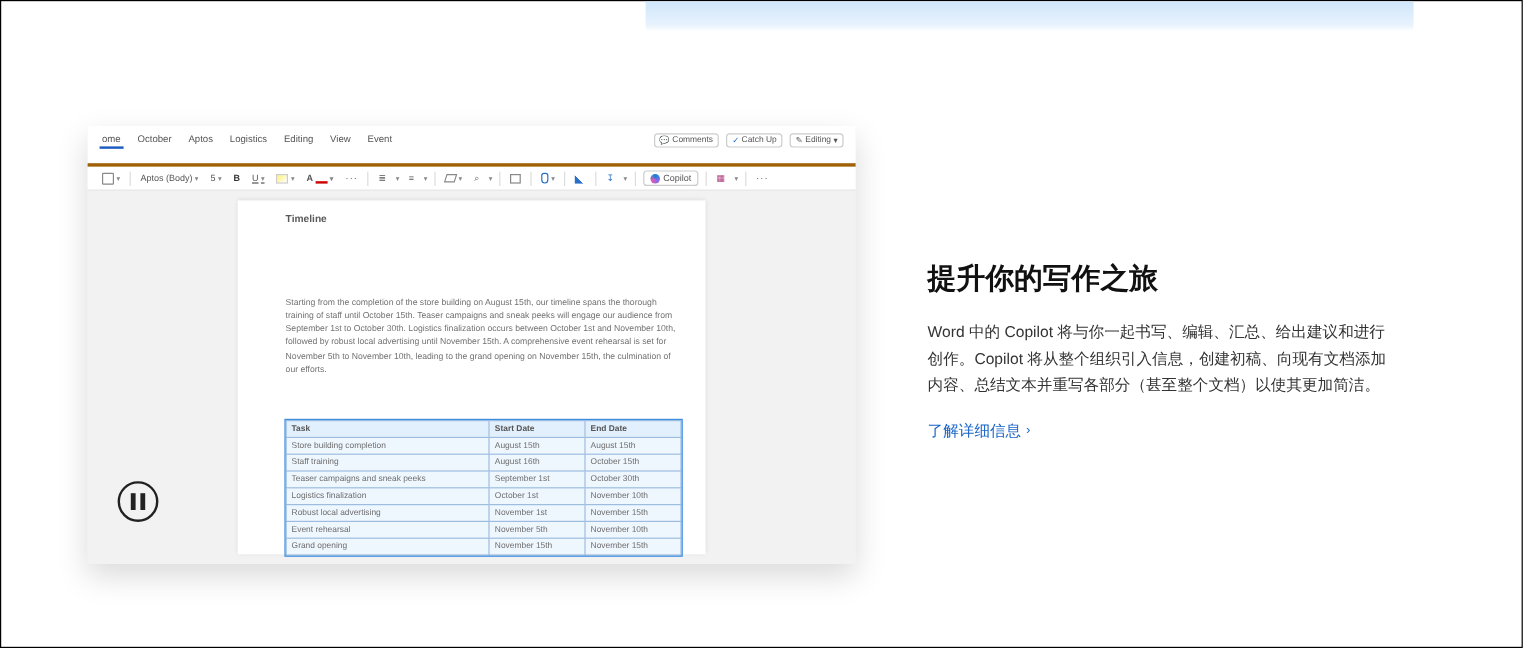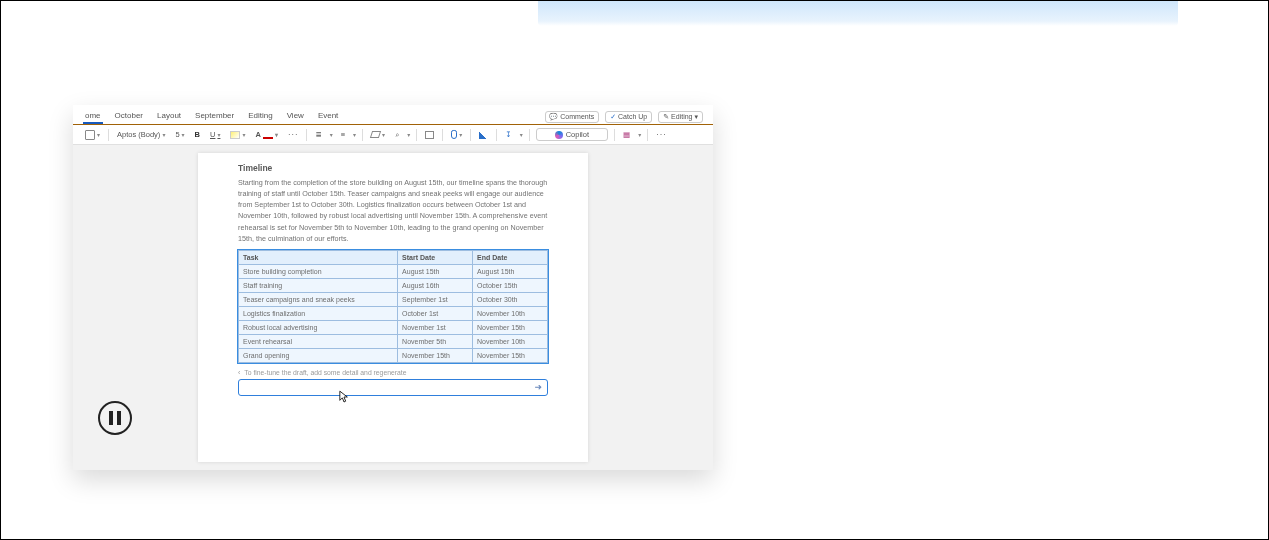--- a/index.html
+++ b/index.html
@@ -37,25 +37,25 @@
     border-radius: 2px;
     display: flex;
     flex-direction: column;
     position: relative;
     font-size: 8px;
     color: #666;
   }
   .menu-bar {
     display: flex;
     gap: 10px;
-    padding: 4px 10px 0 10px;
+    padding: 4px 10px 12px 10px;
     font-size: 8px;
     color: #555;
     background: #fff;
-    border-bottom: 1px solid #a16207;
+    border-bottom: 3px solid #a16207;
   }
   .menu-bar .tab {
     padding: 2px 2px;
     border-bottom: 2px solid transparent;
   }
   .menu-bar .tab.active { border-bottom-color: #185abd; }
   .menu-bar-right { margin-left: auto; display: flex; gap: 6px; align-items: center; }
   .menu-bar-right .pill {
     border: 1px solid #ccc;
     border-radius: 3px;
@@ -76,44 +76,45 @@
     color: #555;
   }
   .toolbar .sep { width:1px; height:12px; background:#ddd; }
   .toolbar .btn { display:flex; align-items:center; gap:2px; padding:1px 2px; }
   .toolbar .chev { font-size:6px; color:#888; }
   .toolbar .bold { font-weight:700; color:#333;}
   .toolbar .und { text-decoration: underline;}
   .toolbar .color-a { position:relative; font-weight:600;}
   .toolbar .highlight-sw { width:10px; height:8px; background:linear-gradient(135deg,#fff176,#fff); border:1px solid #ccc;}
   .toolbar .textcolor-sw { width:10px; height:2px; background:#c00; display:inline-block; position:relative; top:3px;}
-  .toolbar .copilot-btn { border:1px solid #ccc; border-radius:3px; padding:1px 18px; display:flex; align-items:center; gap:3px;}
+  .toolbar .copilot-btn { border:1px solid #ccc; border-radius:3px; padding:1px 5px; display:flex; align-items:center; gap:3px;}
   .toolbar .copilot-ic { width:8px; height:8px; border-radius:50%; background:conic-gradient(#0b88d9,#7e6bf0,#e05ab5,#0b88d9);}
   .toolbar .dots { letter-spacing:1px; }
   .toolbar .clipboard-ic { width:10px; height:10px; border:1px solid #888; border-radius:1px; position:relative;}
 
   .doc-area {
     flex:1;
     background:#f2f2f2;
     display:flex;
     justify-content:center;
     padding:8px 0;
     overflow:hidden;
   }
   .page {
     width:390px;
     background:#fff;
     box-shadow:0 0 4px rgba(0,0,0,.12);
-    padding:10px 40px 16px 40px;
+    padding:10px 20px 16px 40px;
     display:flex;
     flex-direction:column;
     position:relative;
+    gap:31px;
   }
   .page h4 { font-size:8.5px; font-weight:700; color:#595959; margin-bottom:4px;}
-  .page p.body { font-size:7.2px; color:#727272; line-height:1.55; margin-bottom:6px;}
+  .page p.body { font-size:7.2px; color:#727272; line-height:1.55; margin-bottom:6px;margin-top:24px;}
   table.tl {
     width:100%;
     border-collapse:collapse;
     font-size:7px;
     color:#6e6e6e;
     outline:1.5px solid #3a8de0;
   }
   table.tl th, table.tl td {
     border:1px solid #9dbde0;
     padding:3px 4px;
@@ -207,22 +208,22 @@
 
 <div class="top-gradient"></div>
 
 <div class="content-row">
 
   <div class="word-app">
 
     <div class="menu-bar">
       <span class="tab active">ome</span>
       <span class="tab">October</span>
-      <span class="tab">Layout</span>
-      <span class="tab">September</span>
+      <span class="tab">Aptos</span>
+      <span class="tab">Logistics</span>
       <span class="tab">Editing</span>
       <span class="tab">View</span>
       <span class="tab">Event</span>
       <div class="menu-bar-right">
         <span class="pill">
             <span class="comment-ic"></span>
             <span>Comments</span>
           </span>
         <span class="pill">
             <span class="catch-ic"></span>
@@ -372,13 +373,21 @@
         </div>
       </div>
     </div>
 
     <div class="pause-btn">
       <span></span>
       <span></span>
     </div>
   </div>
 
+  <div class="right-col">
+    <h2>提升你的写作之旅</h2>
+    <p class="desc">Word 中的 Copilot 将与你一起书写、编辑、汇总、给出建议和进行创作。Copilot 将从整个组织引入信息，创建初稿、向现有文档添加内容、总结文本并重写各部分（甚至整个文档）以使其更加简洁。</p>
+    <a class="link" href="#">
+      <span>了解详细信息</span>
+      <span class="chev">›</span>
+    </a>
+  </div>
 </div>
 
 </body></html>

